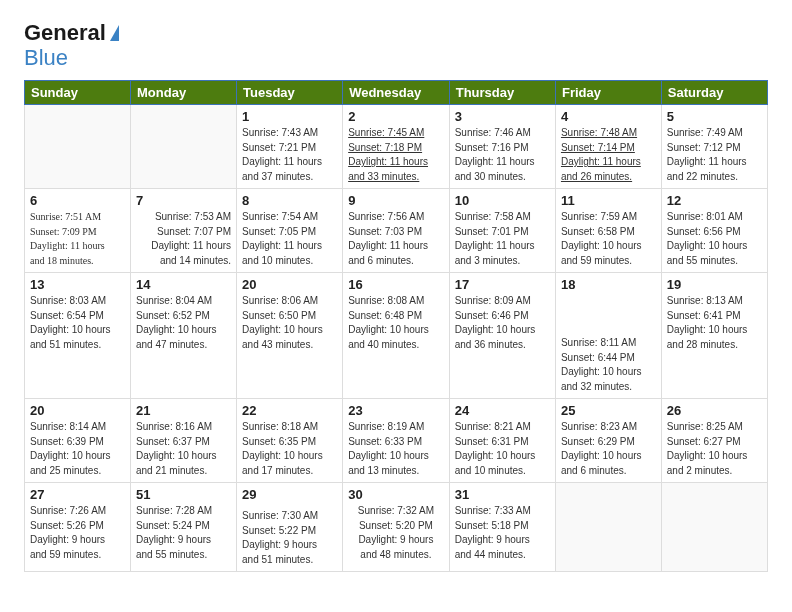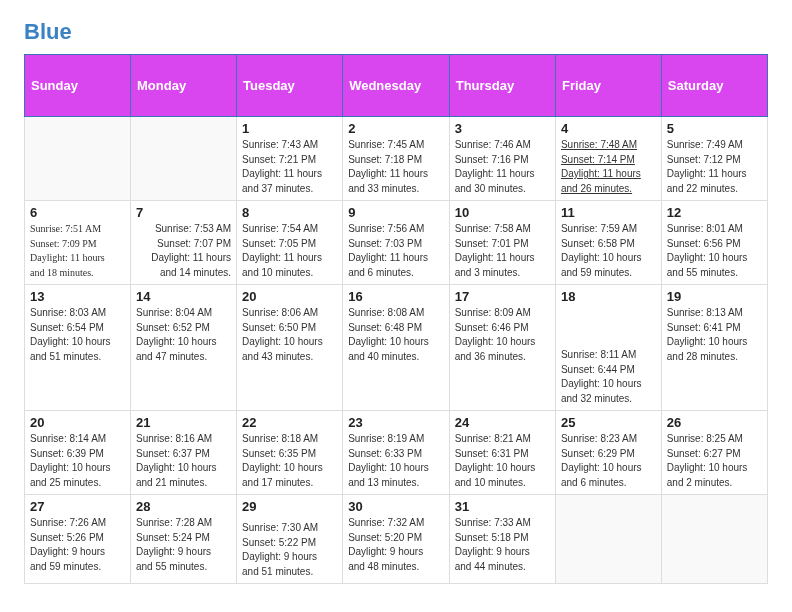--- a/index.html
+++ b/index.html
@@ -33,26 +33,26 @@
     .subtitle {
       font-size: 15px;
       color: #444;
     }
     .calendar {
       width: 100%;
       border-collapse: collapse;
       border: 1px solid #ccc;
     }
     .calendar th {
-      background: #d946ef;
+      background: #4d7c0f;
       color: #fff;
       font-size: 13px;
       font-weight: bold;
       text-align: left;
-      padding: 23px 6px;
+      padding: 4px 6px;
       border: 1px solid #3b72b8;
     }
     .calendar td {
       vertical-align: top;
       border: 1px solid #ddd;
       padding: 4px 5px;
       width: 107px;
       min-height: 80px;
       font-size: 11px;
       color: #333;
@@ -72,21 +72,24 @@
       font-size: 10px;
       line-height: 1.45;
       color: #333;
     }
   </style>
 </head>
 <body>
 
 <div class="header">
   <div class="logo">
-    <div style="font-size:22px;font-weight:bold;color:#3b82c4;line-height:1.1;">Blue</div>
+    <div>
+      <span style="font-size:22px;font-weight:bold;color:#1a1a1a;">General<span style="display:inline-block;width:0;height:0;border-left:9px solid transparent;border-right:0px solid transparent;border-bottom:16px solid #3b82c4;margin-left:4px;vertical-align:middle;position:relative;top:-1px;"></span></span>
+    </div>
+    <div style="font-size:22px;font-weight:normal;color:#3b82c4;line-height:1.1;">Blue</div>
   </div>
   <div class="title-section">
     <div class="month-title"></div>
     <div class="subtitle"></div>
   </div>
 </div>
 
 <table class="calendar">
   <thead>
     <tr>
@@ -105,21 +108,21 @@
         <td class="empty"></td>
         <td>
           <span class="day-num">1</span>
           <div class="day-detail" style="white-space: pre-line;">Sunrise: 7:43 AM
 Sunset: 7:21 PM
 Daylight: 11 hours
 and 37 minutes.</div>
         </td>
         <td>
           <span class="day-num">2</span>
-          <div class="day-detail" style="white-space: pre-line;">Sunrise: 7:45 AM
+          <div class="day-detail" style="white-space: pre-line; text-decoration: underline;">Sunrise: 7:45 AM
 Sunset: 7:18 PM
 Daylight: 11 hours
 and 33 minutes.</div>
         </td>
         <td>
           <span class="day-num">3</span>
           <div class="day-detail" style="white-space: pre-line;">Sunrise: 7:46 AM
 Sunset: 7:16 PM
 Daylight: 11 hours
 and 30 minutes.</div>
@@ -294,36 +297,36 @@
       </tr>
       <tr>
         <td>
           <span class="day-num">27</span>
           <div class="day-detail" style="white-space: pre-line;">Sunrise: 7:26 AM
 Sunset: 5:26 PM
 Daylight: 9 hours
 and 59 minutes.</div>
         </td>
         <td>
-          <span class="day-num">28</span>
+          <span class="day-num">51</span>
           <div class="day-detail" style="white-space: pre-line;">Sunrise: 7:28 AM
 Sunset: 5:24 PM
 Daylight: 9 hours
 and 55 minutes.</div>
         </td>
         <td>
           <span class="day-num">29</span>
           <div class="day-detail" style="white-space: pre-line; margin-top: 7px;">Sunrise: 7:30 AM
 Sunset: 5:22 PM
 Daylight: 9 hours
 and 51 minutes.</div>
         </td>
         <td>
           <span class="day-num">30</span>
-          <div class="day-detail" style="white-space: pre-line;">Sunrise: 7:32 AM
+          <div class="day-detail" style="white-space: pre-line; text-align: center;">Sunrise: 7:32 AM
 Sunset: 5:20 PM
 Daylight: 9 hours
 and 48 minutes.</div>
         </td>
         <td>
           <span class="day-num">31</span>
           <div class="day-detail" style="white-space: pre-line;">Sunrise: 7:33 AM
 Sunset: 5:18 PM
 Daylight: 9 hours
 and 44 minutes.</div>

